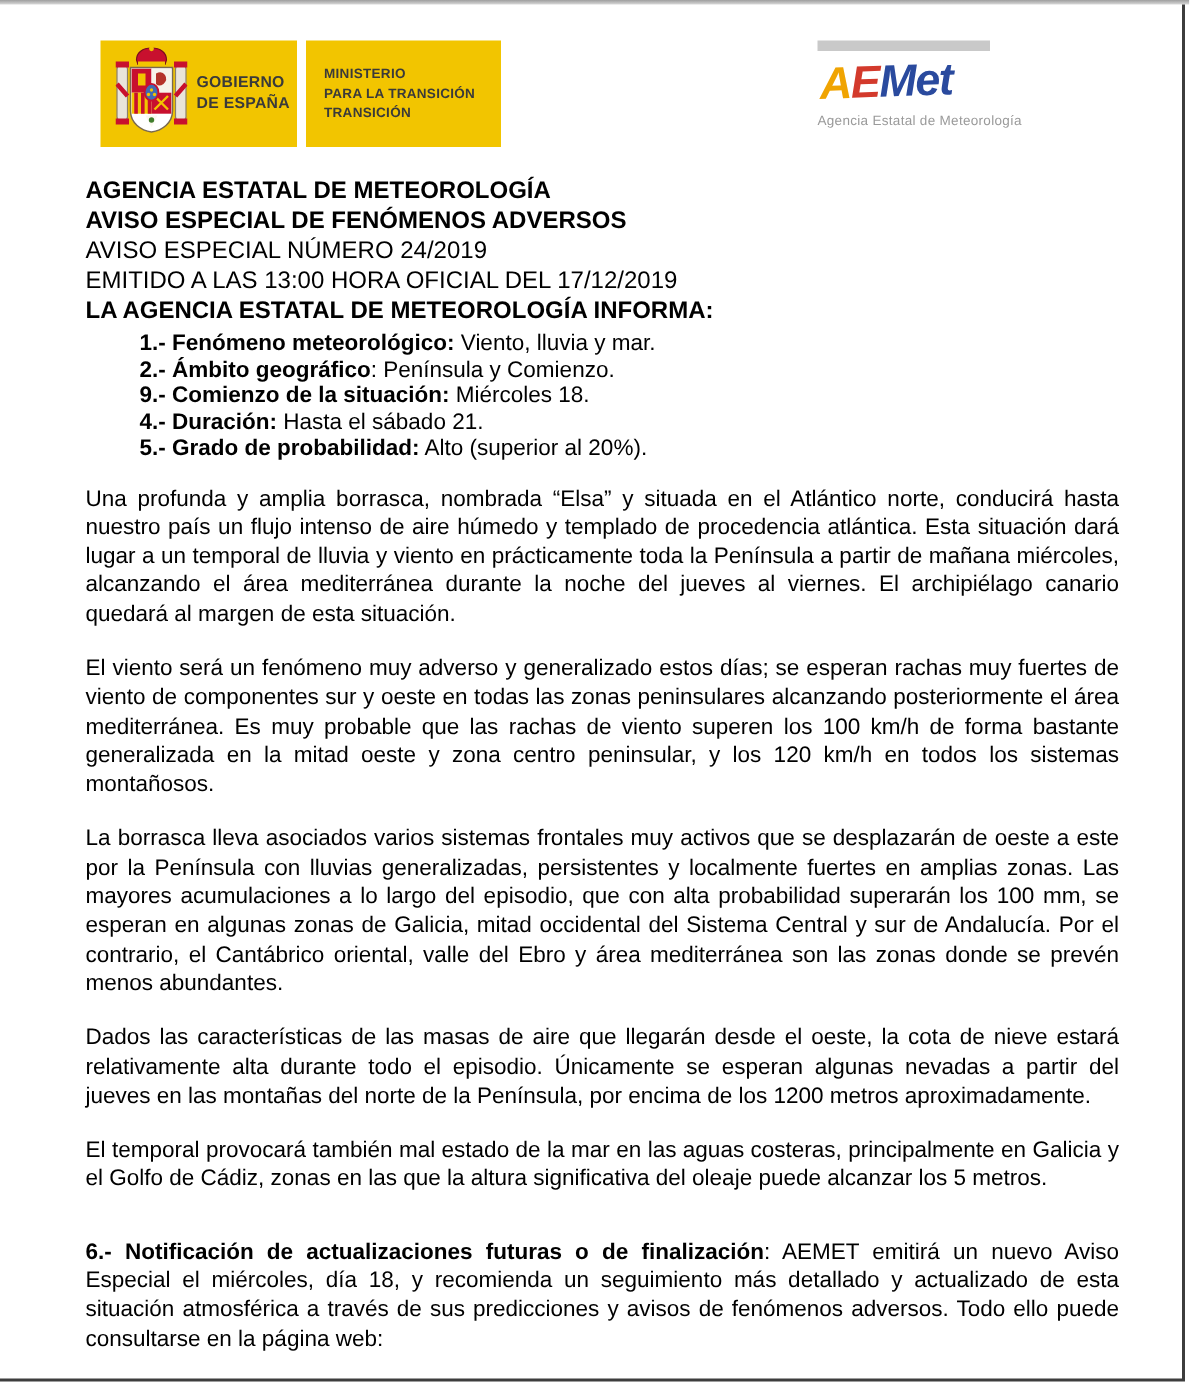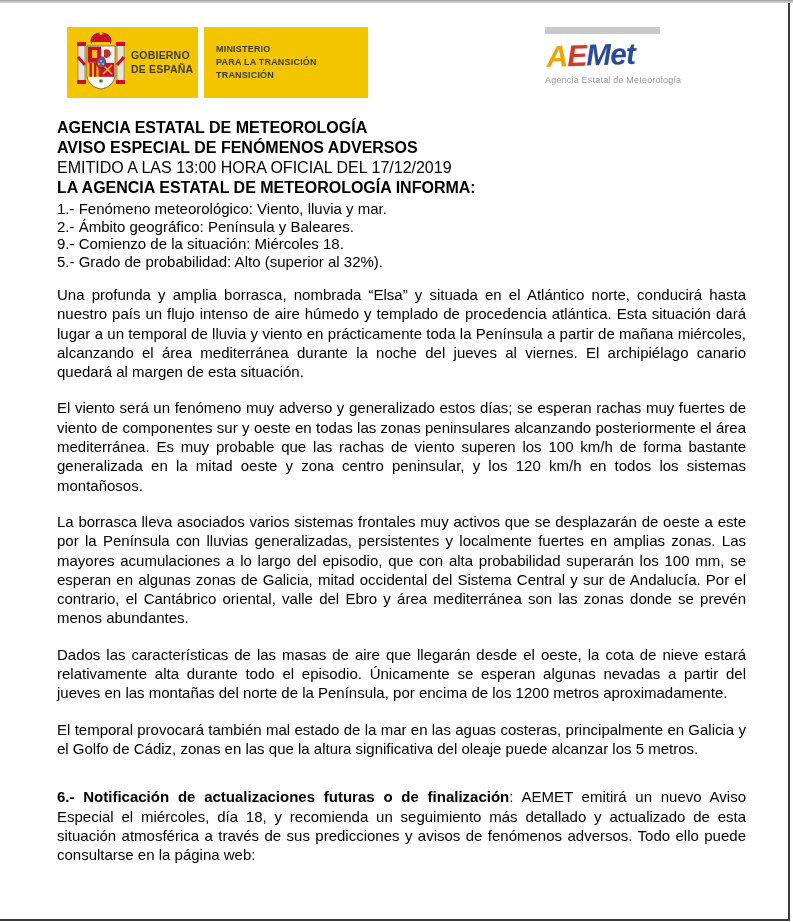--- a/index.html
+++ b/index.html
@@ -24,21 +24,21 @@
 
   
   .header { position: absolute; top: 27px; left: 42px; right: 42px; height: 75px; padding-left: 25px; }
 
   .gov-banner { display: flex; height: 71px; }
   .gov-left {
     display: flex; align-items: center; gap: 6px;
     background: #f2c500; width: 131px; padding: 4px 2px 4px 10px;
   }
   .gov-right {
-    background: #f2c500; width: 164px; margin-left: 6px;
+    background: #f2c500; width: 130px; margin-left: 6px;
     display: flex; flex-direction: column; justify-content: center; padding-left: 12px;
   }
   .gov-text { font-size: 10.5px; font-weight: bold; color: #3a3a3a; line-height: 1.25; letter-spacing: .2px; }
   .ministry-text { font-size: 9px; font-weight: bold; color: #3a3a3a; line-height: 1.45; letter-spacing: .2px; }
 
   .coat { flex: 0 0 auto; }
 
   .aemet { position: absolute; top: 0; right: 34px; width: 172px; }
   .aemet-bar { width: 115px; height: 7px; background: #c9c9c9; margin-bottom: 8px; }
   .aemet-word { font-style: italic; font-weight: bold; font-size: 30px; line-height: 30px;
@@ -50,21 +50,21 @@
   .aemet-tagline { font-size: 9px; color: #9a9a9a; margin-top: 3px; letter-spacing: .2px; }
 
   
   .doc { position: absolute; top: 118px; left: 57px; width: 689px; }
 
   .title-block { margin-bottom: 2px; }
   .title-line { font-size: 16px; line-height: 20px; }
   .bold { font-weight: bold; }
 
   .item { font-size: 15px; line-height: 17.5px; }
-  .item b { font-weight: normal; }
+  .item b { font-weight: bold; margin-left: 36px; }
 
   .para { font-size: 15px; line-height: 19.3px; text-align: justify; margin-top: 17px; }
   .para.first { margin-top: 15px; }
 
   .section7 { font-size: 15px; line-height: 19.3px; text-align: justify; margin-top: 29px; }
 </style>
 </head>
 <body>
 
 <div class="page">
@@ -129,28 +129,30 @@
       <div class="aemet-word"><span class="a">A</span><span class="e">E</span><span class="met">Met</span></div>
       <div class="aemet-tagline">Agencia Estatal de Meteorología</div>
     </div>
   </div>
 
   <div class="doc">
 
     <div class="title-block">
       <div class="title-line bold">AGENCIA ESTATAL DE METEOROLOGÍA</div>
       <div class="title-line bold">AVISO ESPECIAL DE FENÓMENOS ADVERSOS</div>
+      <div class="title-line">AVISO ESPECIAL NÚMERO 24/2019</div>
       <div class="title-line">EMITIDO A LAS 13:00 HORA OFICIAL DEL 17/12/2019</div>
       <div class="title-line bold">LA AGENCIA ESTATAL DE METEOROLOGÍA INFORMA:</div>
     </div>
 
     <div class="item"><b>1.- Fenómeno meteorológico:</b><span> Viento, lluvia y mar.</span></div>
-    <div class="item"><b>2.- Ámbito geográfico</b><span>: Península y Baleares.</span></div>
+    <div class="item"><b>2.- Ámbito geográfico</b><span>: Península y Comienzo.</span></div>
     <div class="item"><b>9.- Comienzo de la situación:</b><span> Miércoles 18.</span></div>
-    <div class="item"><b>5.- Grado de probabilidad:</b><span> Alto (superior al 32%).</span></div>
+    <div class="item"><b>4.- Duración:</b><span> Hasta el sábado 21.</span></div>
+    <div class="item"><b>5.- Grado de probabilidad:</b><span> Alto (superior al 20%).</span></div>
 
     <p class="para first">Una profunda y amplia borrasca, nombrada “Elsa” y situada en el Atlántico norte, conducirá hasta nuestro país un flujo intenso de aire húmedo y templado de procedencia atlántica. Esta situación dará lugar a un temporal de lluvia y viento en prácticamente toda la Península a partir de mañana miércoles, alcanzando el área mediterránea durante la noche del jueves al viernes. El archipiélago canario quedará al margen de esta situación.</p>
     <p class="para">El viento será un fenómeno muy adverso y generalizado estos días; se esperan rachas muy fuertes de viento de componentes sur y oeste en todas las zonas peninsulares alcanzando posteriormente el área mediterránea. Es muy probable que las rachas de viento superen los 100 km/h de forma bastante generalizada en la mitad oeste y zona centro peninsular, y los 120 km/h en todos los sistemas montañosos.</p>
     <p class="para">La borrasca lleva asociados varios sistemas frontales muy activos que se desplazarán de oeste a este por la Península con lluvias generalizadas, persistentes y localmente fuertes en amplias zonas. Las mayores acumulaciones a lo largo del episodio, que con alta probabilidad superarán los 100 mm, se esperan en algunas zonas de Galicia, mitad occidental del Sistema Central y sur de Andalucía. Por el contrario, el Cantábrico oriental, valle del Ebro y área mediterránea son las zonas donde se prevén menos abundantes.</p>
     <p class="para">Dados las características de las masas de aire que llegarán desde el oeste, la cota de nieve estará relativamente alta durante todo el episodio. Únicamente se esperan algunas nevadas a partir del jueves en las montañas del norte de la Península, por encima de los 1200 metros aproximadamente.</p>
     <p class="para">El temporal provocará también mal estado de la mar en las aguas costeras, principalmente en Galicia y el Golfo de Cádiz, zonas en las que la altura significativa del oleaje puede alcanzar los 5 metros.</p>
 
     <p class="section7"><b>6.- Notificación de actualizaciones futuras o de finalización</b><span>: AEMET emitirá un nuevo Aviso Especial el miércoles, día 18, y recomienda un seguimiento más detallado y actualizado de esta situación atmosférica a través de sus predicciones y avisos de fenómenos adversos. Todo ello puede consultarse en la página web: </span> </p>
 
   </div>

